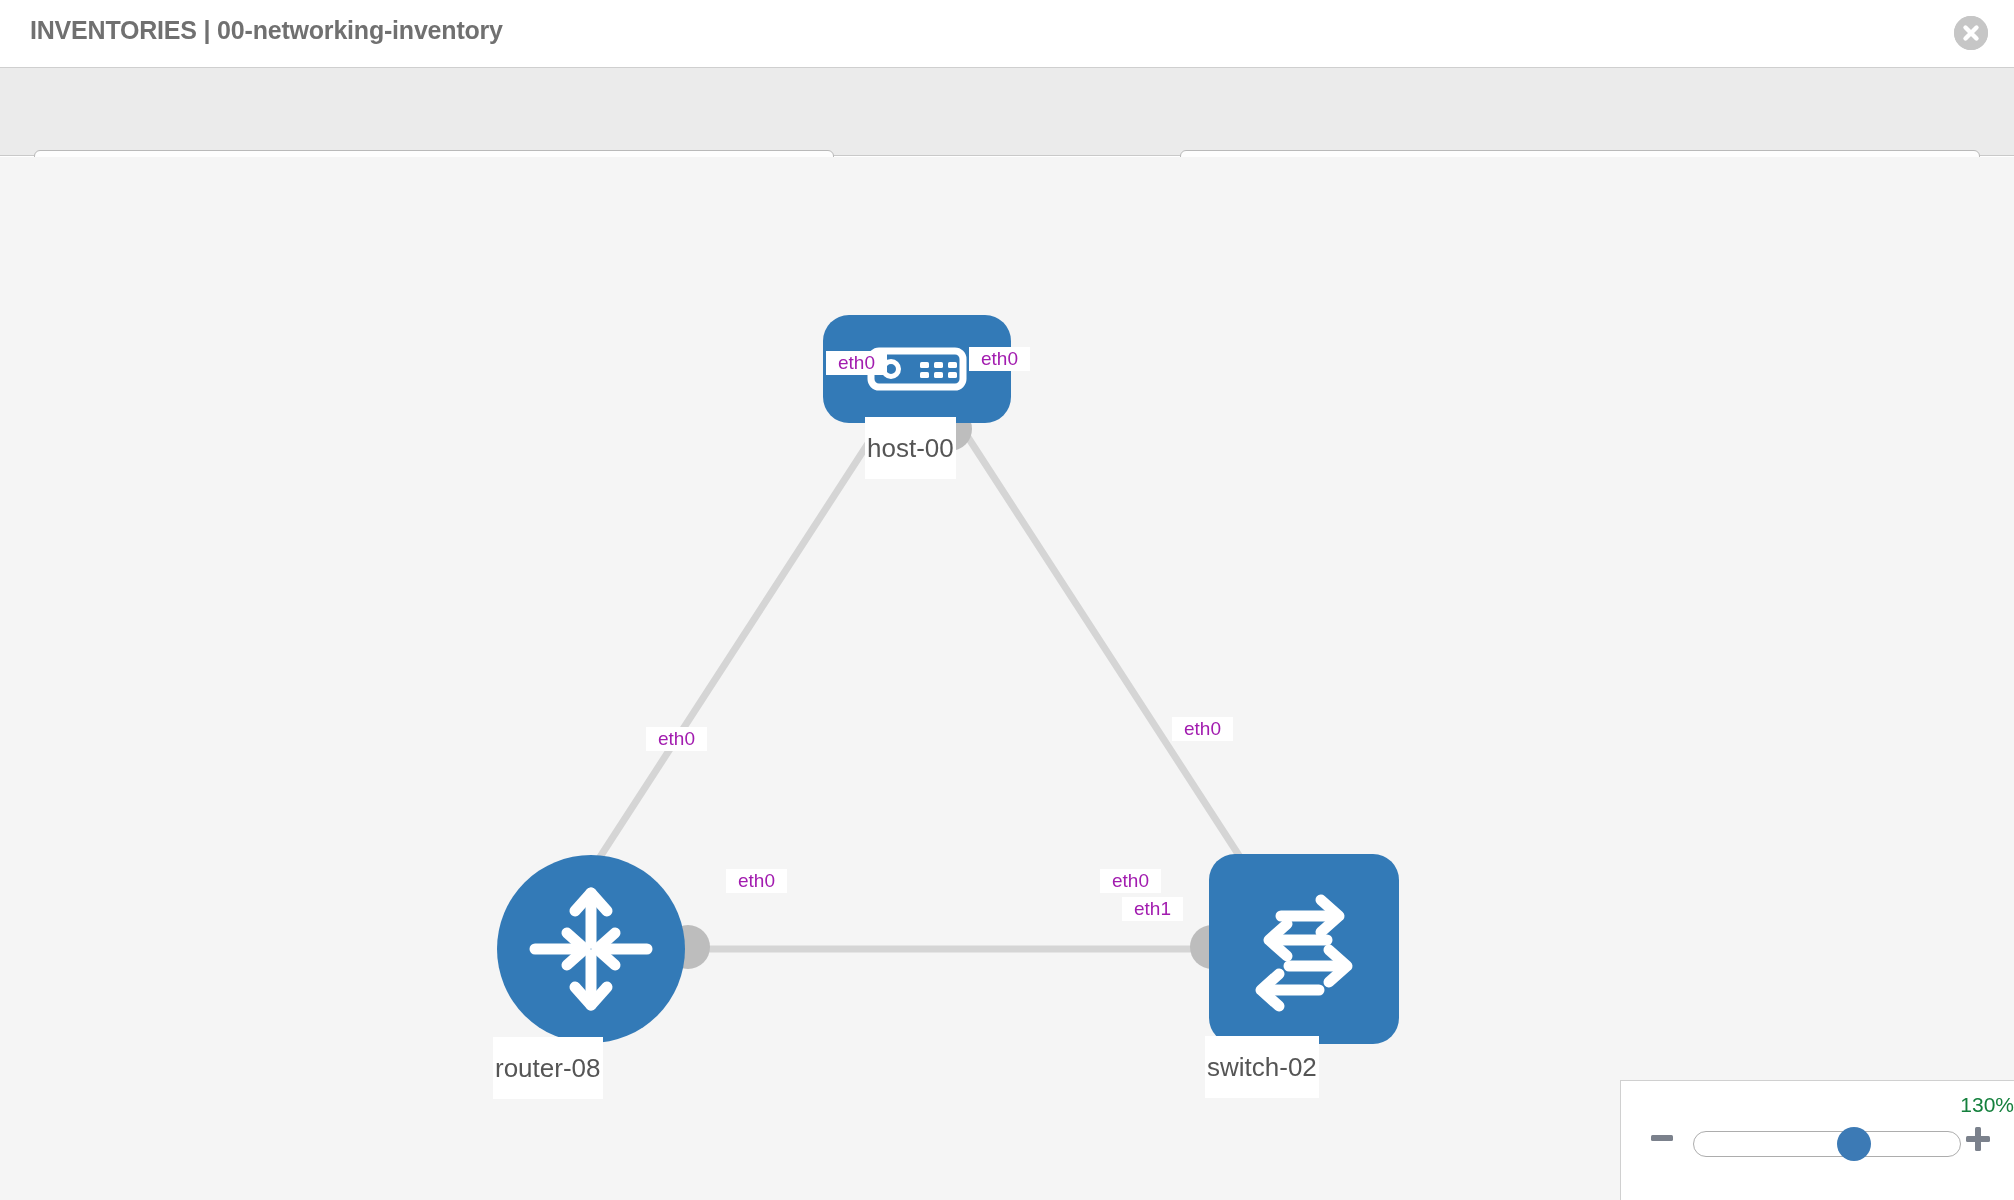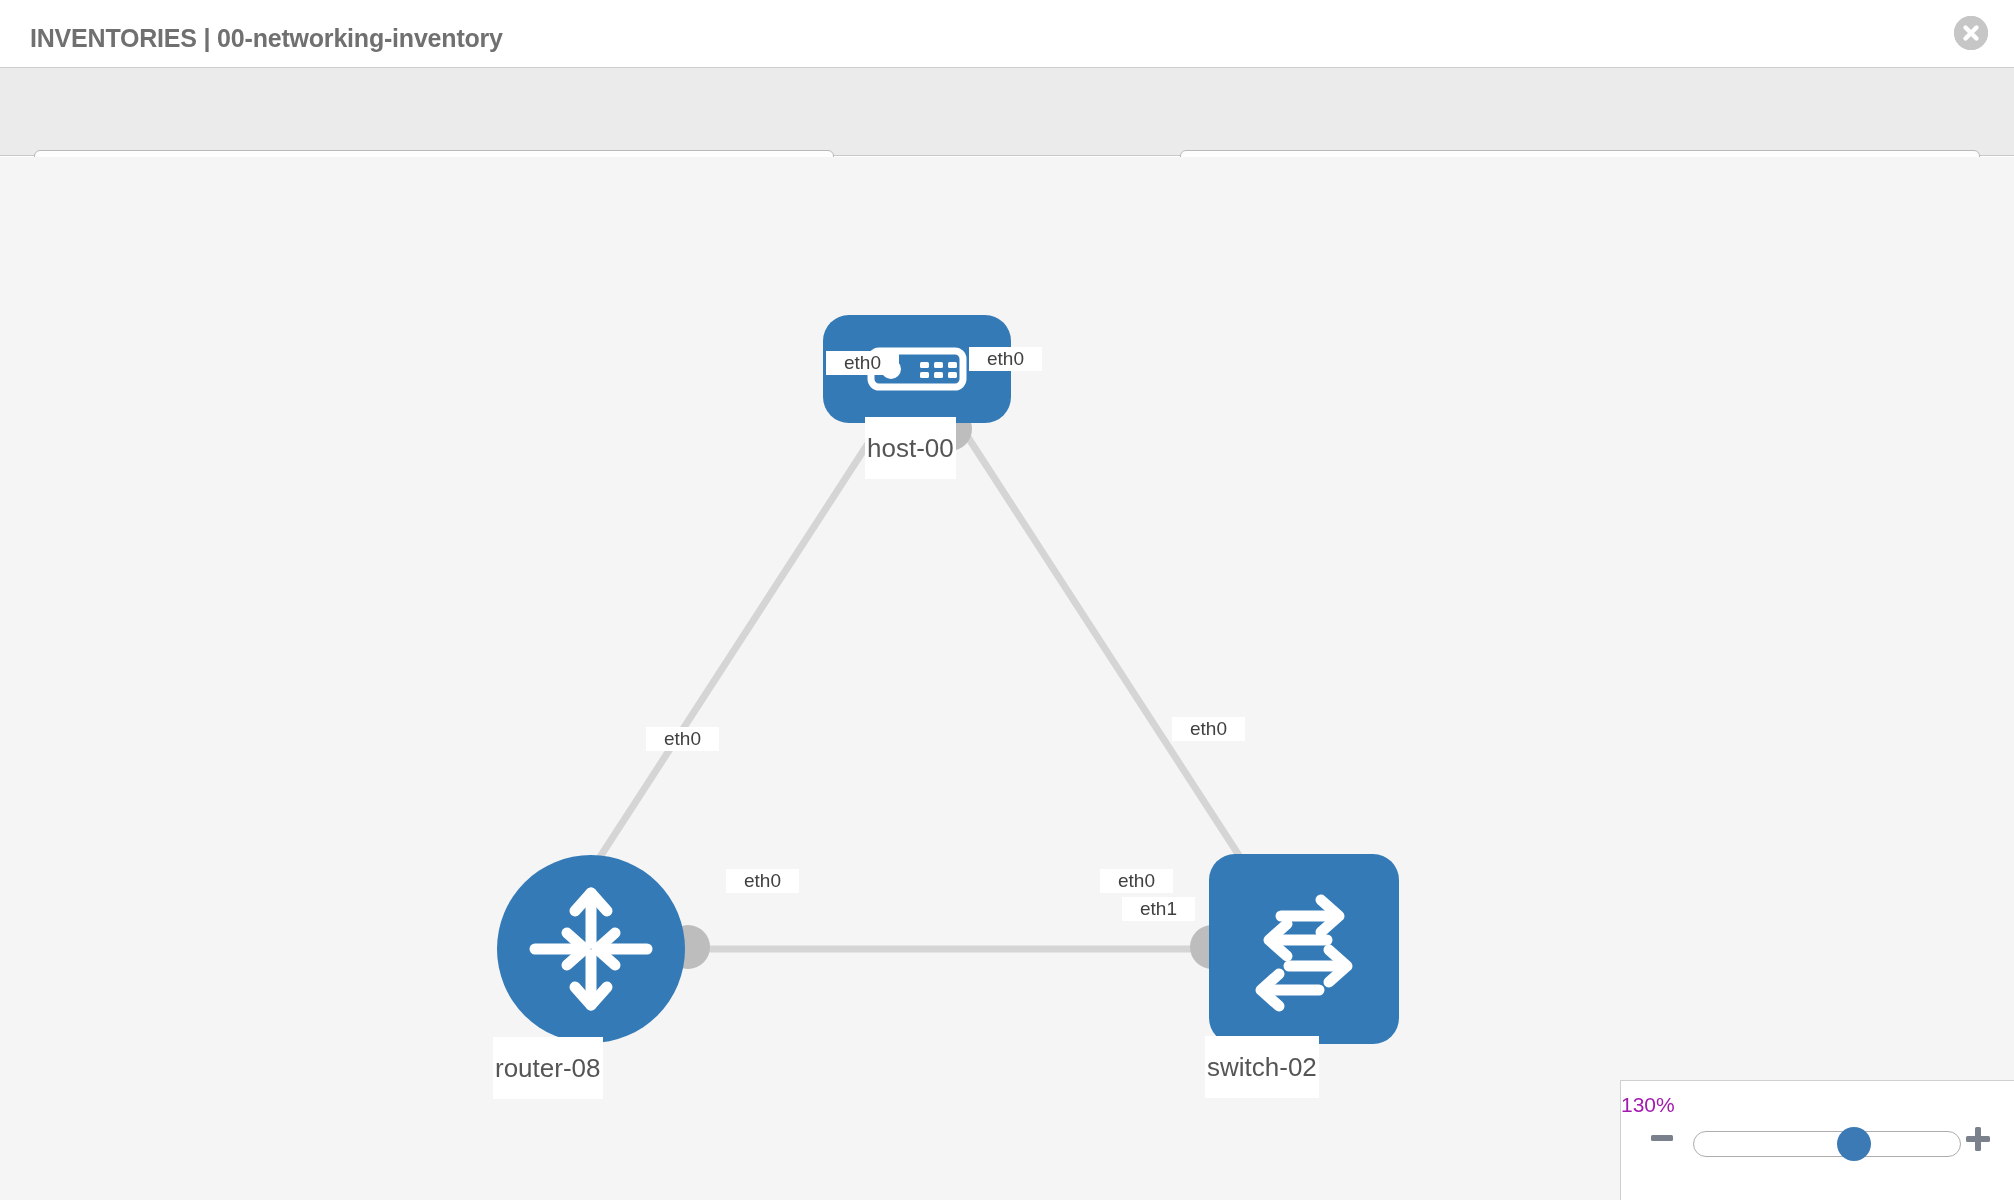--- a/index.html
+++ b/index.html
@@ -30,21 +30,20 @@
   }
   .header-title {
     position: absolute;
     left: 30px;
     top: 16px;
     font-size: 25px;
     font-weight: bold;
     color: #707070;
     letter-spacing: -0.2px;
     white-space: nowrap;
-    margin-top: 8px;
   }
   .close-btn {
     position: absolute;
     right: 26px;
     top: 16px;
     width: 34px;
     height: 34px;
     border-radius: 50%;
     background: #c6c6c6;
     cursor: pointer;
@@ -128,24 +127,24 @@
     font-size: 26px;
     color: #555555;
     background: #ffffff;
     white-space: nowrap;
     padding: 16px 2px;
     line-height: 30px;
   }
   .edge-label {
     position: absolute;
     font-size: 19px;
-    color: #404040;
+    color: #a21caf;
     background: #ffffff;
     white-space: nowrap;
-    padding: 0 18px;
+    padding: 0 12px;
     line-height: 24px;
   }
 
   
   #node-host .node-shape {
     left: 0; top: 0;
     width: 188px; height: 108px;
     border-radius: 26px;
   }
   
@@ -173,23 +172,23 @@
     width: 394px;
     height: 120px;
     background: #ffffff;
     border-top: 1px solid #d0d0d0;
     border-left: 1px solid #d0d0d0;
   }
   .zoom-value {
     position: absolute;
     top: 12px;
     width: 100%;
-    text-align: left;
+    text-align: right;
     font-size: 21px;
-    color: #a21caf;
+    color: #15803d;
   }
   .zoom-minus, .zoom-plus {
     position: absolute;
     top: 44px;
     cursor: pointer;
   }
   .zoom-minus { left: 28px; }
   .zoom-plus  { right: 22px; }
   .zoom-slider {
     position: absolute;

